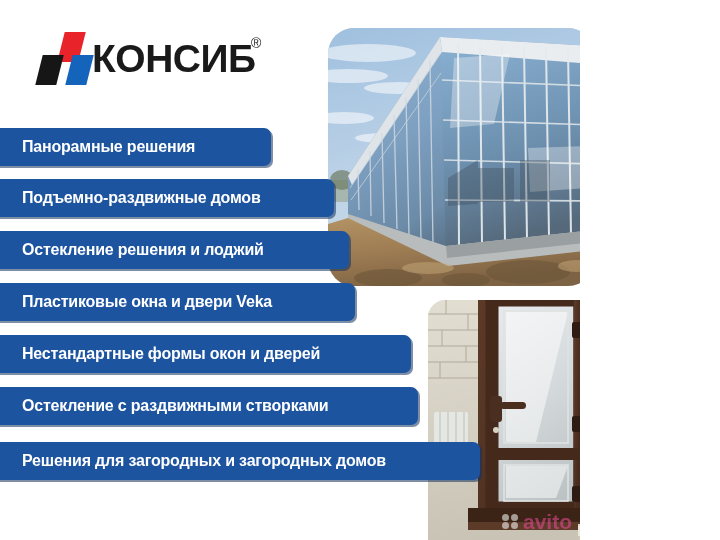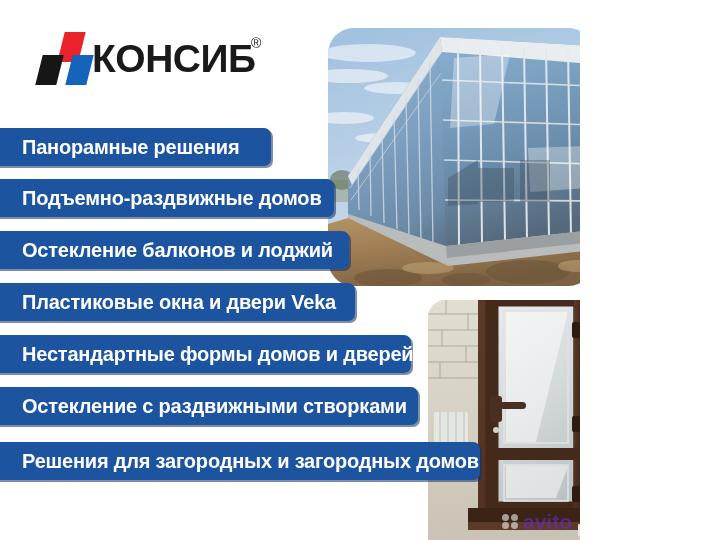--- a/index.html
+++ b/index.html
@@ -68,21 +68,21 @@
     border-radius: 7px;
     box-shadow: 2px 2px 0 rgba(20,50,95,0.55);
     display: flex;
     align-items: center;
     box-sizing: border-box;
     padding-left: 36px;
     z-index: 6;
   }
   .banner-label {
     color: #ffffff;
-    font-size: 20px;
+    font-size: 16px;
     font-weight: bold;
     letter-spacing: -0.2px;
     white-space: nowrap;
   }
 
   
   .photo {
     position: absolute;
     overflow: hidden;
     background: #c9cfd4;
@@ -129,21 +129,21 @@
     border-radius: 50%;
     background: #ffffff;
   }
   #watermark-dots i:nth-child(1) { left: 0;  top: 0; }
   #watermark-dots i:nth-child(2) { left: 9px; top: 0; }
   #watermark-dots i:nth-child(3) { left: 0;  top: 8px; }
   #watermark-dots i:nth-child(4) { left: 9px; top: 8px; }
   #watermark-text {
     font-size: 21px;
     font-weight: bold;
-    color: #6d28d9;
+    color: #ec4899;
     letter-spacing: 0px;
     line-height: 21px;
   }
 </style>
 </head>
 <body>
 
 <div id="poster">
 
   <div id="logo">
@@ -395,29 +395,29 @@
 
   <div class="banner" style="top:128px; width:285px;">
     <span class="banner-label">Панорамные решения</span>
   </div>
 
   <div class="banner" style="top:179px; width:348px;">
     <span class="banner-label">Подъемно-раздвижные домов</span>
   </div>
 
   <div class="banner" style="top:231px; width:363px;">
-    <span class="banner-label">Остекление балконов и лоджий</span>
+    <span class="banner-label">Остекление решения и лоджий</span>
   </div>
 
   <div class="banner" style="top:283px; width:369px;">
     <span class="banner-label">Пластиковые окна и двери Veka</span>
   </div>
 
   <div class="banner" style="top:335px; width:425px;">
-    <span class="banner-label">Нестандартные формы домов и дверей</span>
+    <span class="banner-label">Нестандартные формы окон и дверей</span>
   </div>
 
   <div class="banner" style="top:387px; width:432px;">
     <span class="banner-label">Остекление с раздвижными створками</span>
   </div>
 
   <div class="banner" style="top:442px; width:494px;">
     <span class="banner-label">Решения для загородных и загородных домов</span>
   </div>
 

